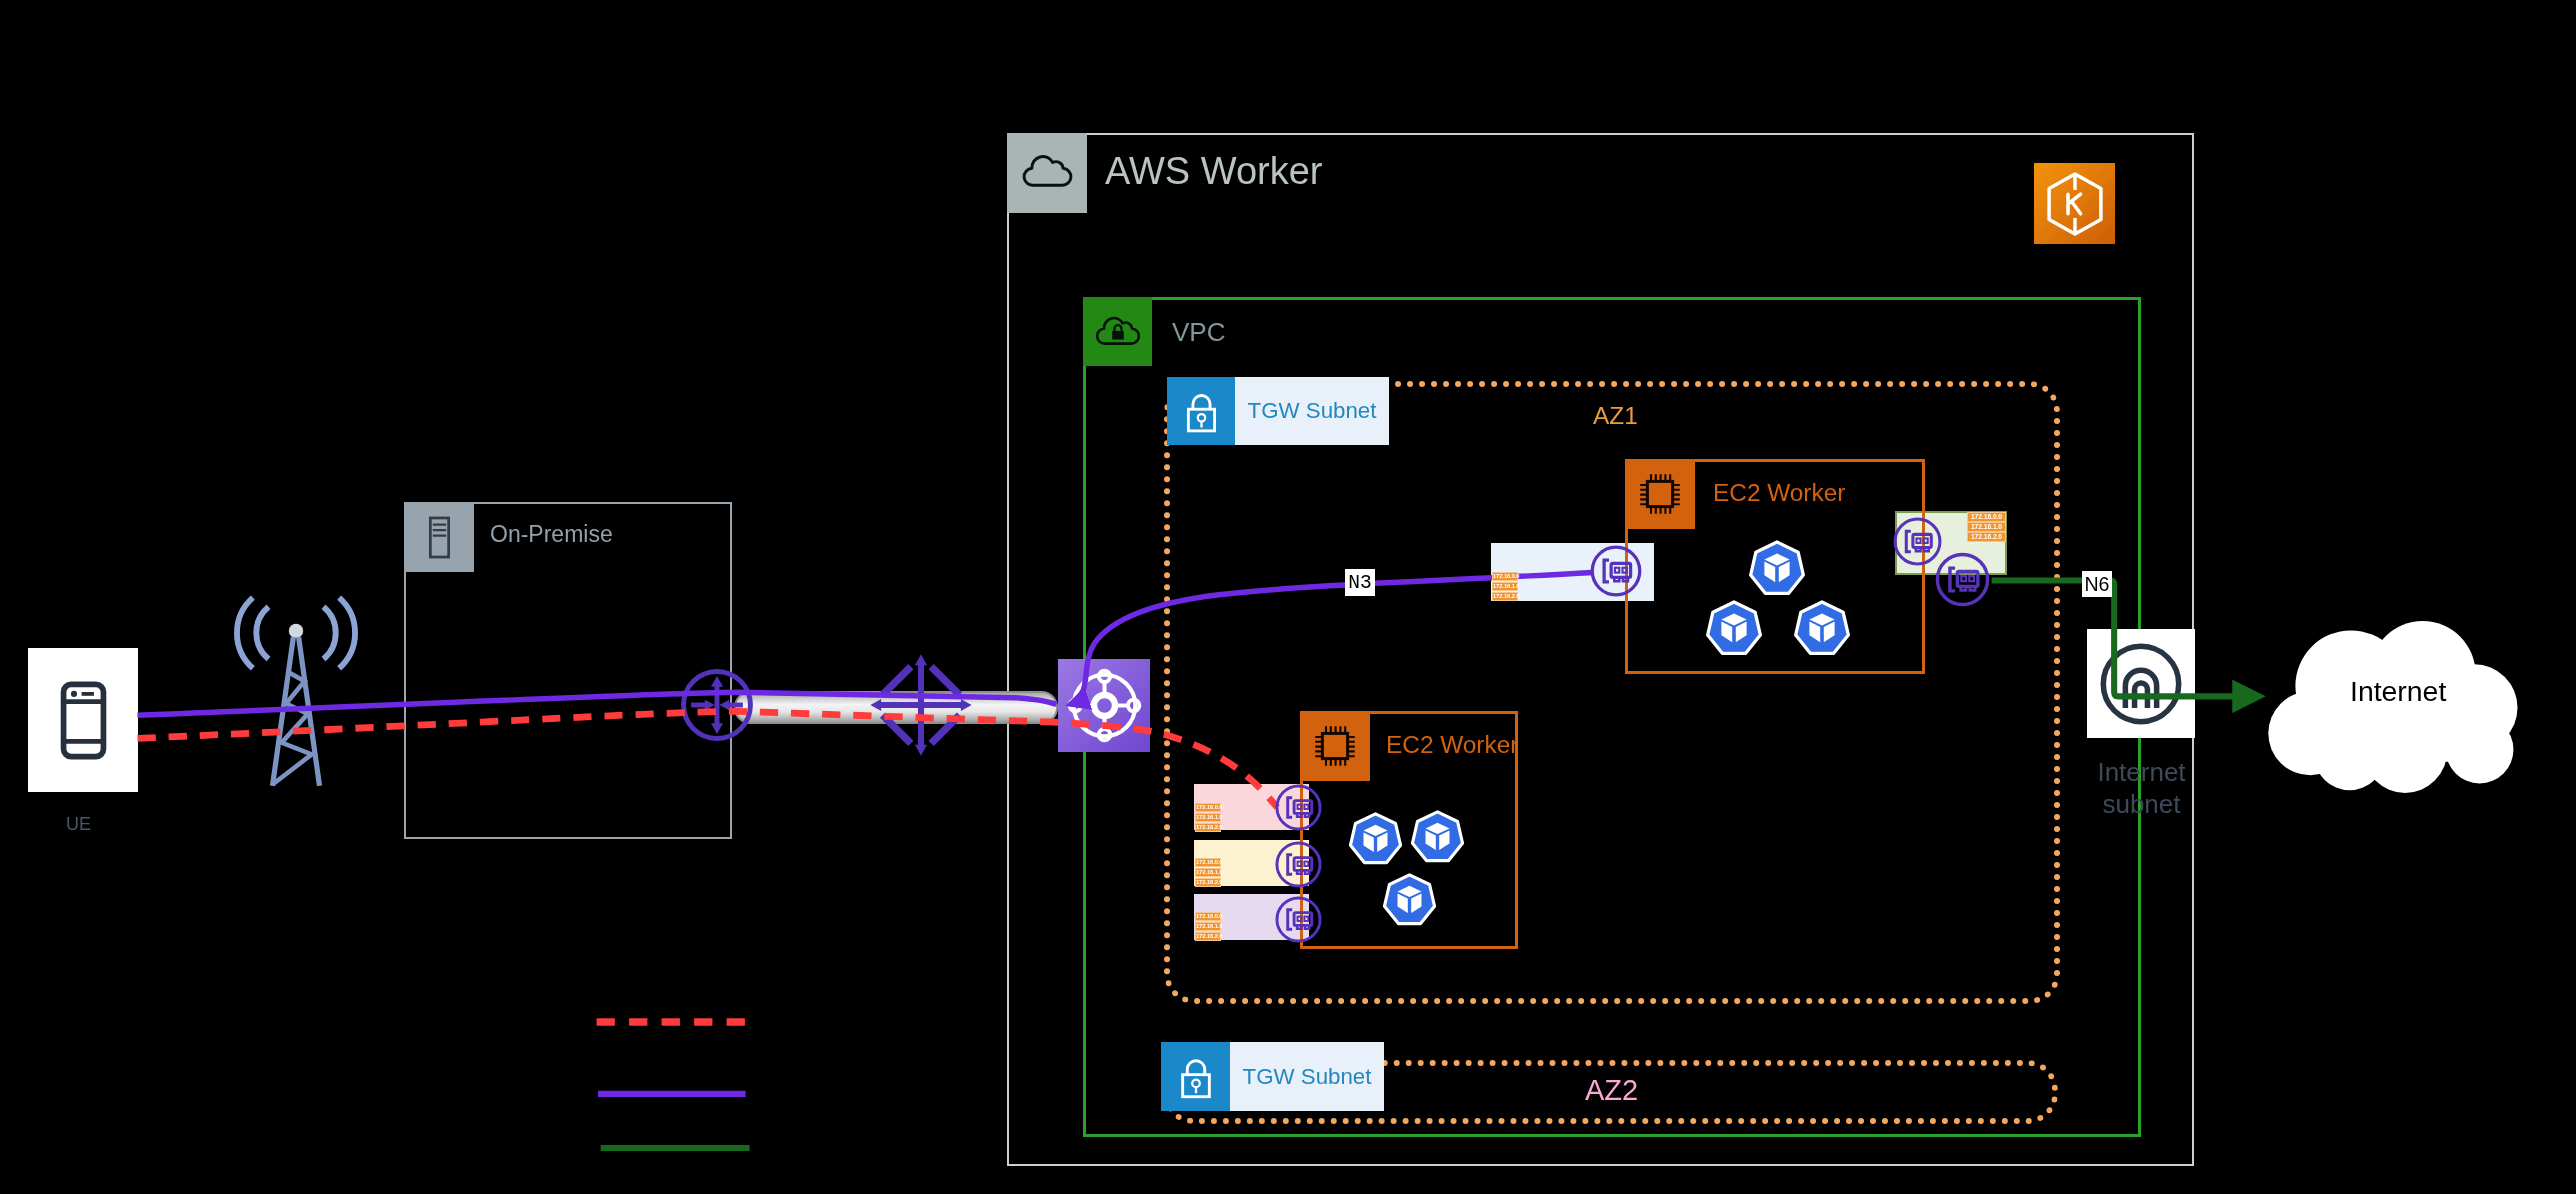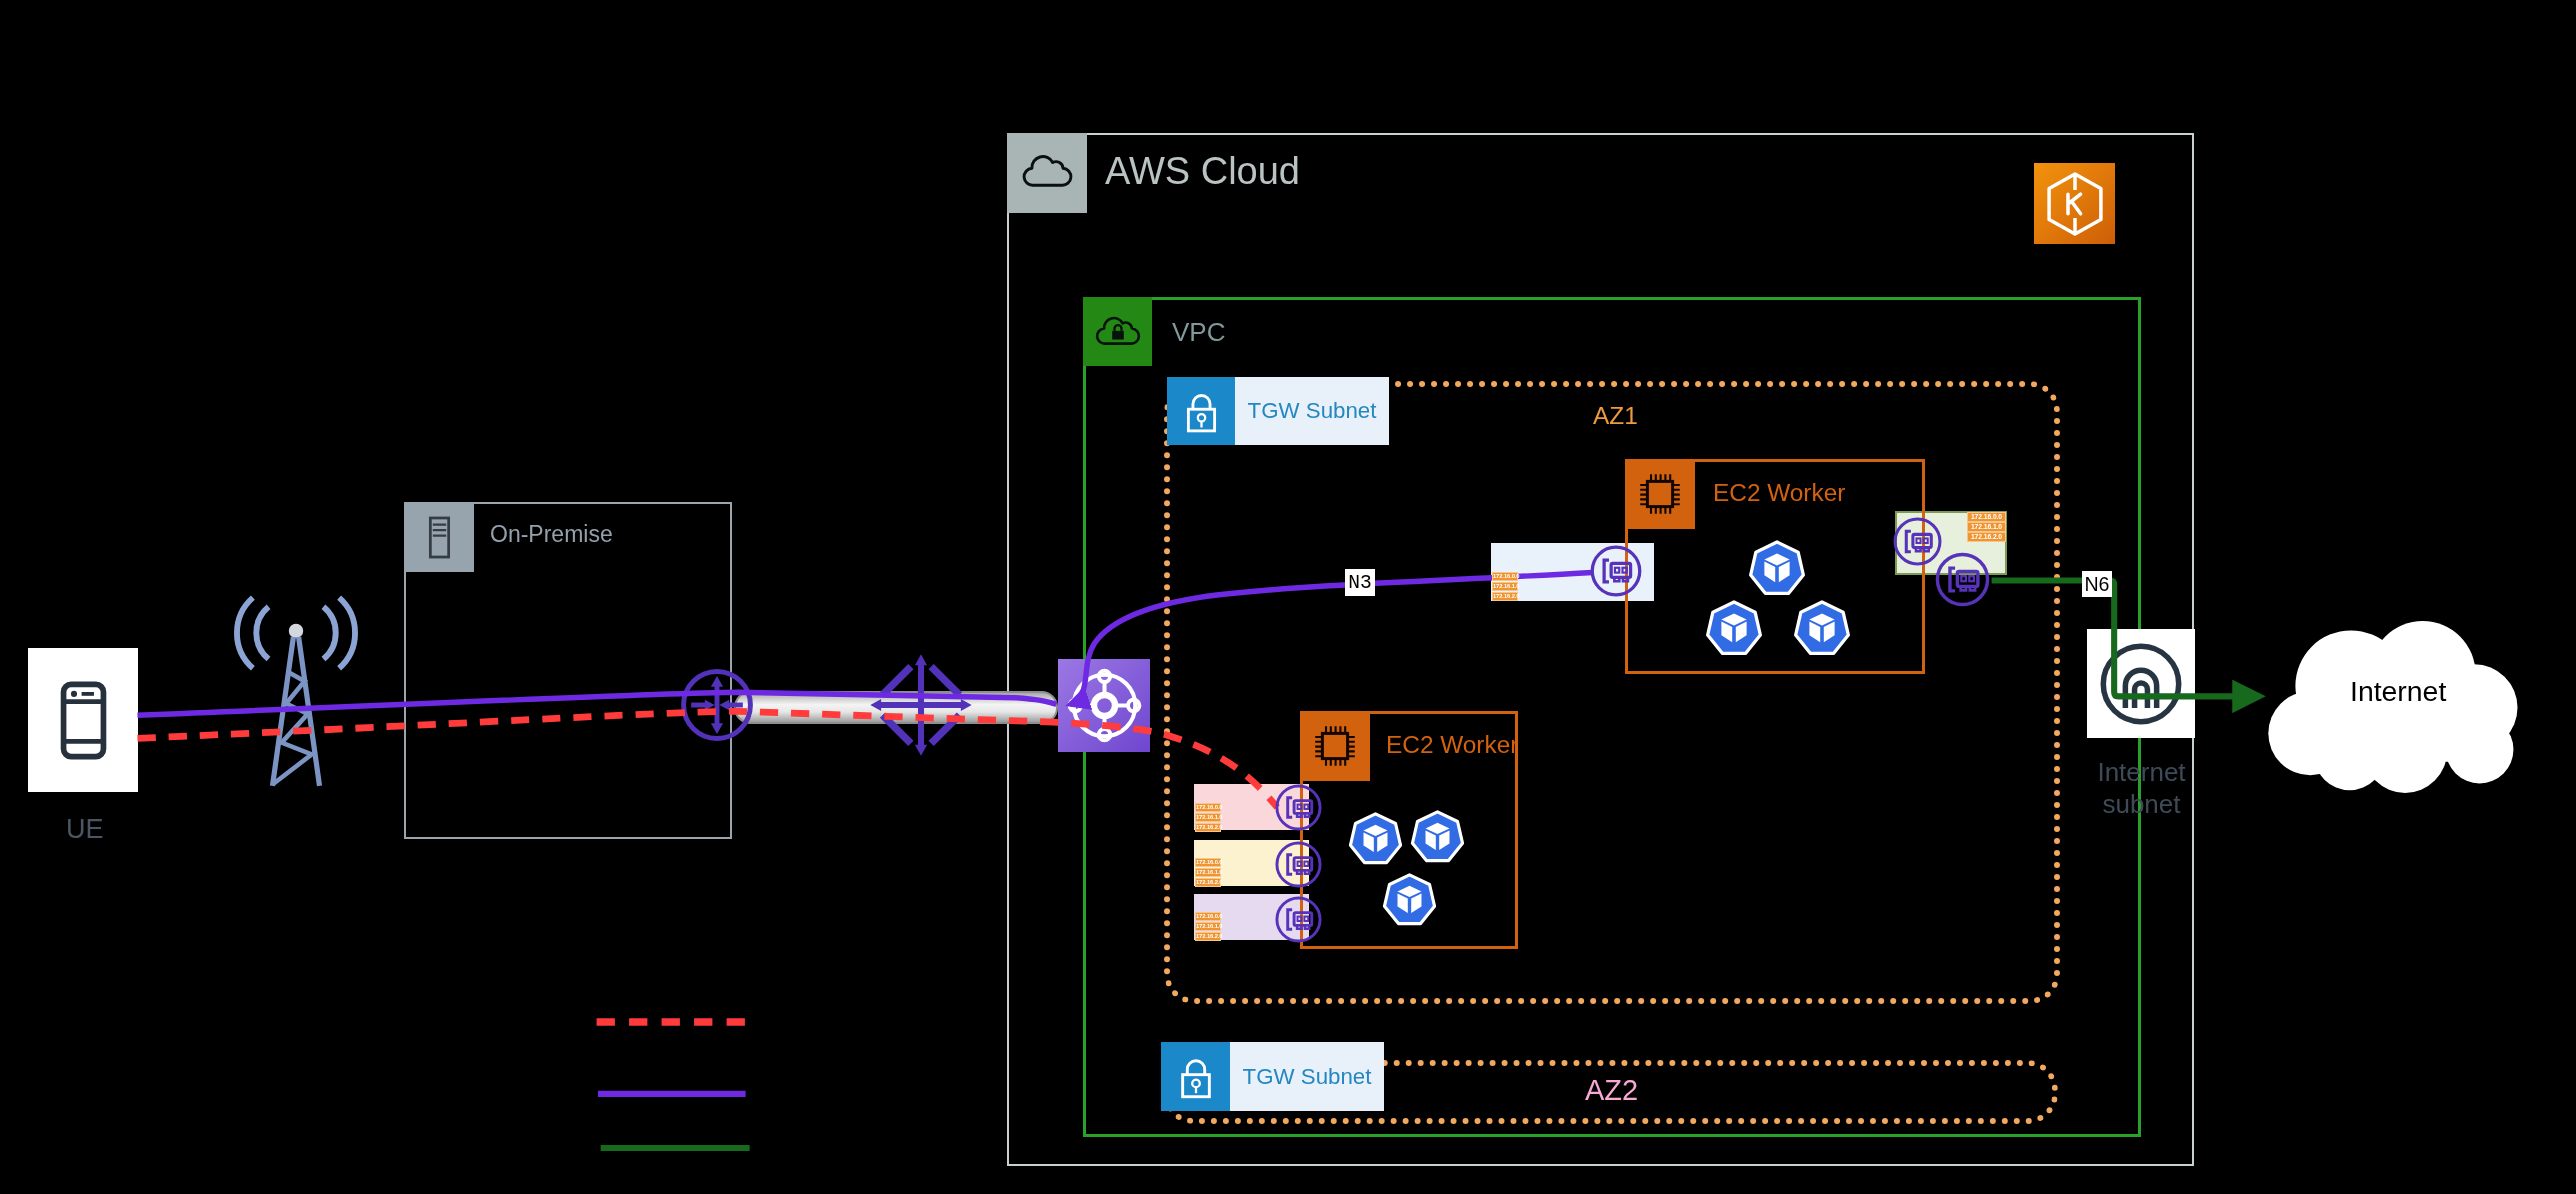--- a/index.html
+++ b/index.html
@@ -116,21 +116,21 @@
       </symbol>
     </defs>
   </svg>
 
   <div class="abs" style="left:1007px;top:133px;width:1187px;height:1033px;border:2.7px solid #C9D0D0;"></div>
   <div class="abs ctr" style="left:1007px;top:133px;width:80px;height:80px;background:#A9B5B5;color:#0b0f10;">
     <svg width="65" height="65" viewBox="0 0 96 96">
         <use href="#sym-cloud"></use>
       </svg>
   </div>
-  <div class="lbl" style="left:1105px;top:150px;font-size:38px;color:#B9C3C3;">AWS Cloud</div>
+  <div class="lbl" style="left:1105px;top:150px;font-size:38px;color:#B9C3C3;">AWS Worker</div>
 
   <div class="abs ctr" style="left:2034px;top:163px;width:81px;height:81px;background:linear-gradient(135deg,#F2930D,#CE5E07);">
     <svg width="70" height="70" viewBox="0 0 104 104">
         <use href="#sym-eks"></use>
       </svg>
   </div>
 
   <div class="abs" style="left:1083px;top:297px;width:1058px;height:840px;border:3.4px solid #2AA22A;"></div>
   <div class="abs ctr" style="left:1083px;top:297px;width:69px;height:69px;background:#248814;color:#06130a;">
     <svg width="58" height="58" viewBox="0 0 86 86">
@@ -222,21 +222,21 @@
         <use href="#sym-server"></use>
       </svg>
   </div>
   <div class="lbl" style="left:490px;top:521px;font-size:23px;color:#93A1AD;">On-Premise</div>
 
   <div class="abs ctr" style="left:28px;top:648px;width:110px;height:144px;background:#fff;color:#26313D;">
     <svg width="95" height="115" viewBox="0 0 100 100">
         <use href="#sym-phone"></use>
       </svg>
   </div>
-  <div class="lbl" style="left:66px;top:814px;font-size:27px;color:#4A5663;">UE</div>
+  <div class="lbl" style="left:66px;top:814px;font-size:18px;color:#4A5663;">UE</div>
 
   <div class="abs" style="left:230px;top:595px;width:132px;height:196px;">
     <svg width="132" height="196" viewBox="0 0 200 300">
         <use href="#sym-tower"></use>
       </svg>
   </div>
 
   <div class="abs" style="left:734px;top:691px;width:324px;height:32.5px;border-radius:16.3px;border:2px solid #8F8F8F;
               background:linear-gradient(180deg,#ABABAB 0%,#F4F4F4 40%,#E6E6E6 65%,#9E9E9E 100%);"></div>
 

